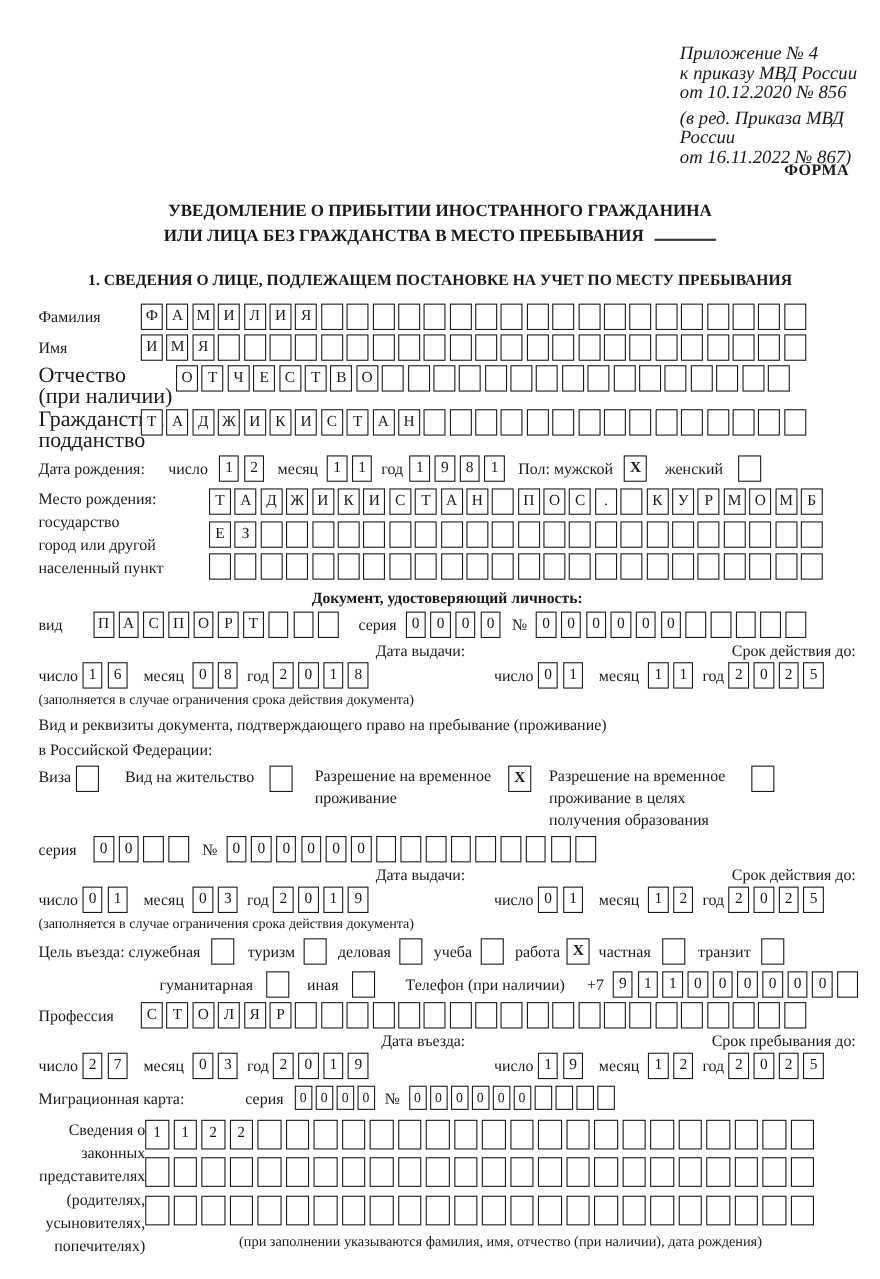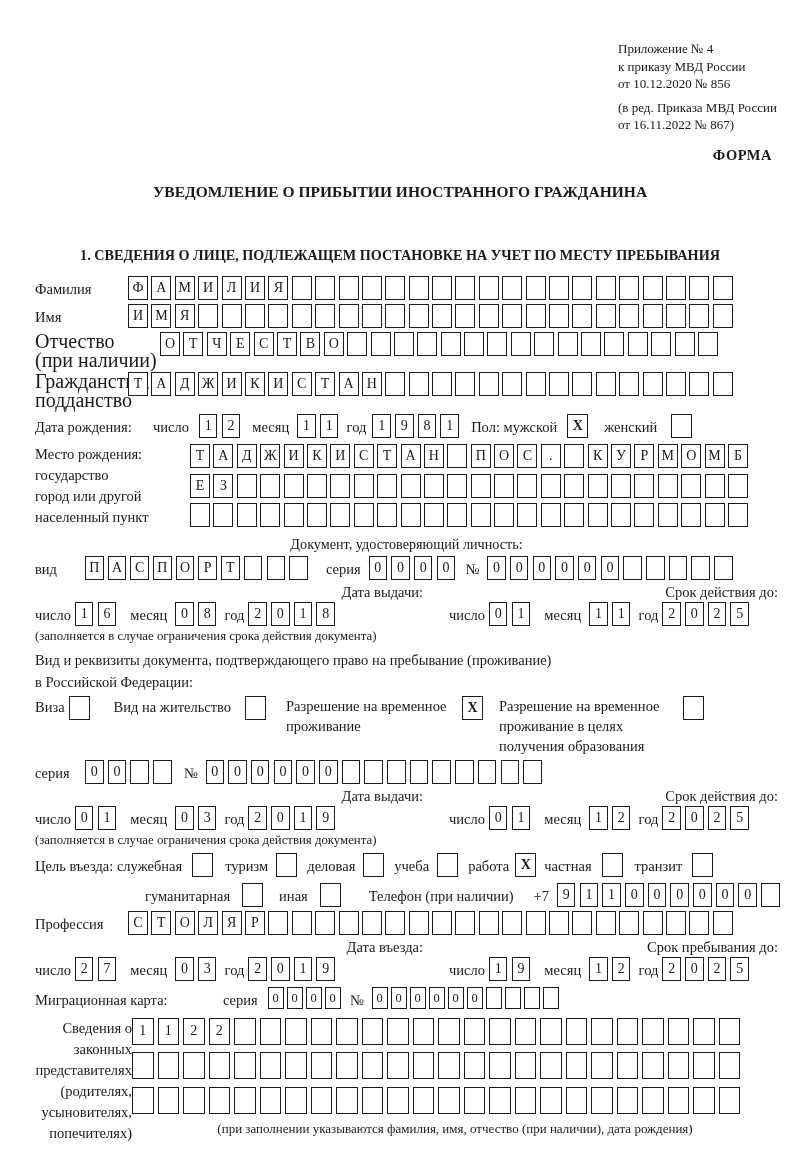--- a/index.html
+++ b/index.html
@@ -1,20 +1,20 @@
 <!DOCTYPE html>
 <html><head>
 <meta charset="utf-8">
 <style>
   html,body { margin:0; padding:0; background:#ffffff; }
   body { width:800px; height:1163px; overflow:hidden;
          font-family:"Liberation Serif","DejaVu Serif",serif; color:#1a1a1a; }
   .page { position:relative; width:800px; height:1163px; background:#fff; overflow:hidden; }
 
-  .appendix { position:absolute; left:618px; top:40px; font-size:13px; line-height:17.5px; }
+  .appendix { position:absolute; left:618px; top:40px; font-size:17px; line-height:17.5px;font-style:italic; }
   .appendix .rev { margin-top:6px; }
   .forma { position:absolute; right:28px; top:147px; font-weight:bold; font-size:14.5px; letter-spacing:.5px; }
   .title { position:absolute; top:181px; left:0; width:100%; text-align:center;
            font-weight:bold; font-size:15.5px; line-height:22.5px; }
   .uline { display:inline-block; width:56px; border-bottom:2.2px solid #3c3c3c; height:12px; margin-left:10px; }
   .section1 { position:absolute; top:247px; left:0; width:100%; text-align:center; font-weight:bold; font-size:14.2px; }
 
   .form { position:absolute; top:276px; left:35px; right:22px; }
 
   .frow { display:flex; align-items:flex-start; margin-bottom:2px; }
@@ -31,21 +31,21 @@
 
   .ml4{margin-left:4px}.ml6{margin-left:6px}.ml8{margin-left:8px}.ml10{margin-left:10px}
   .ml12{margin-left:12px}.ml14{margin-left:14px}.ml16{margin-left:16px}.ml20{margin-left:20px}
   .ml24{margin-left:24px}.ml28{margin-left:28px}
 
   .w93{width:93px;flex:0 0 93px}.w125{width:125px;flex:0 0 125px}.w110{width:110px;flex:0 0 110px}
   .w50{width:50px;flex:0 0 50px}.w155{width:155px;flex:0 0 155px}
   .w160{width:160px;flex:0 0 160px}
 
   .mp-rows .boxes { margin-bottom:5.6px; }
-  .center-bold { text-align:center; font-weight:normal; font-size:14.2px; margin:3px 0 3px; }
+  .center-bold { text-align:center; font-weight:bold; font-size:14.2px; margin:3px 0 3px; }
 
   .twocol { display:flex; margin-top:1px; }
   .col-l { width:388px; flex:0 0 388px; }
   .col-r { flex:1; padding-left:10px; }
   .dhdr { text-align:right; font-size:14.5px; margin-bottom:1px; }
   .dgroup { display:flex; align-items:flex-start; }
   .note-r { font-size:12.8px; margin:1px 0 5px; }
 
   .intro { font-size:14.5px; line-height:22px; margin-top:3px; }
   .opttxt { font-size:14.5px; line-height:20px; }
@@ -66,20 +66,21 @@
     <div>к приказу МВД России</div>
     <div>от 10.12.2020 № 856</div>
     <div class="rev">(в ред. Приказа МВД России</div>
     <div>от 16.11.2022 № 867)</div>
   </div>
 
   <div class="forma">ФОРМА</div>
 
   <div class="title">
     <div>УВЕДОМЛЕНИЕ О ПРИБЫТИИ ИНОСТРАННОГО ГРАЖДАНИНА</div>
+    <div><span>ИЛИ ЛИЦА БЕЗ ГРАЖДАНСТВА В МЕСТО ПРЕБЫВАНИЯ</span><span class="uline"></span></div>
   </div>
 
   <div class="section1">1. СВЕДЕНИЯ О ЛИЦЕ, ПОДЛЕЖАЩЕМ ПОСТАНОВКЕ НА УЧЕТ ПО МЕСТУ ПРЕБЫВАНИЯ</div>
 
   <div class="form">
 
     <div class="frow">
       <span class="lbl w93">Фамилия</span>
       <span class="boxes">
           <span class="box">Ф</span>

